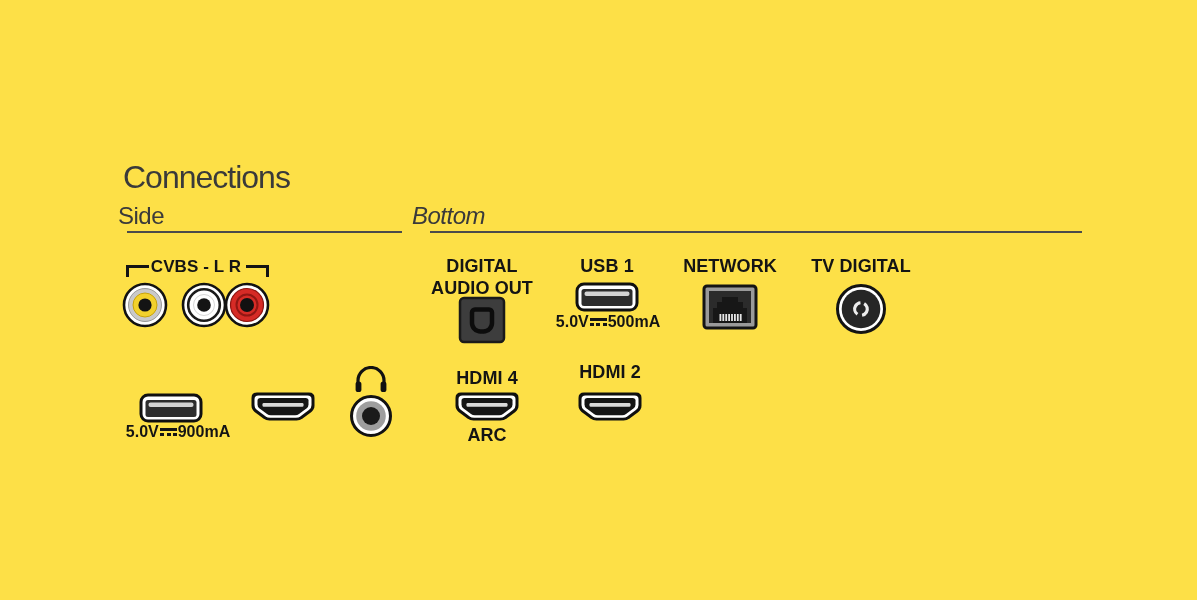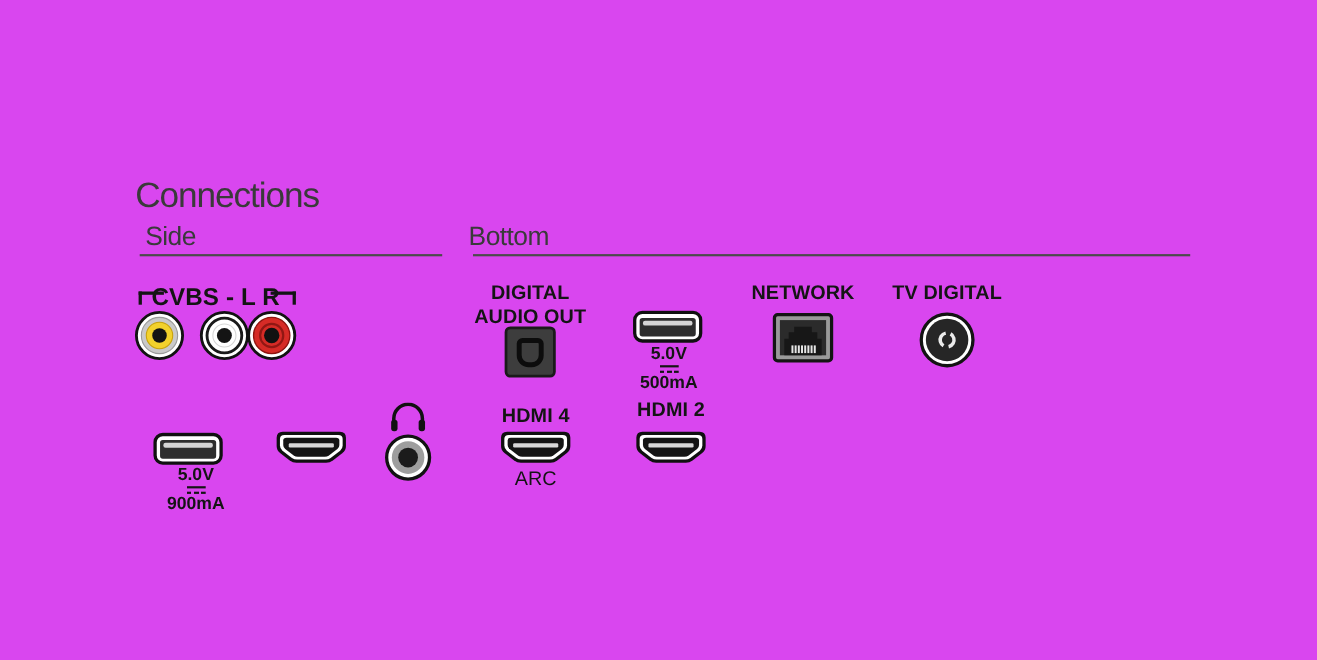--- a/index.html
+++ b/index.html
@@ -1,44 +1,44 @@
 <!DOCTYPE html>
 <html><head>
 <meta charset="utf-8">
 <style>
   html,body{margin:0;padding:0;background:#ffffff;}
   .stage{
     position:relative;
     width:1197px;height:600px;
-    background:#d946ef;
+    background:#fde047;
     font-family:"Liberation Sans","DejaVu Sans",sans-serif;
     overflow:hidden;
   }
   .abs{position:absolute;}
   .page-title{
     font-size:32px;font-weight:400;color:#3a3a3a;
     letter-spacing:-1px;line-height:1;
   }
   .section-heading{
     font-size:24px;font-weight:400;color:#3a3a3a;
     letter-spacing:-0.5px;line-height:1;
   }
   .rule{height:2px;background:#4b4b4b;}
   .port-label{
     font-size:18px;font-weight:700;color:#141414;
     text-align:center;line-height:1.15;letter-spacing:0.1px;
     width:140px;
   }
   .port-sublabel{
-    font-size:18px;font-weight:400;color:#141414;
+    font-size:18px;font-weight:700;color:#141414;
     text-align:center;line-height:1;width:140px;
   }
   .spec{
     width:150px;display:flex;align-items:center;justify-content:center;
-    font-size:16px;font-weight:700;color:#141414;line-height:1;flex-direction:column;
+    font-size:16px;font-weight:700;color:#141414;line-height:1;
   }
   .dc-symbol{position:relative;display:inline-block;width:17px;height:11px;margin:0 1px;}
   .dc-symbol .bar-top{position:absolute;left:0;right:0;top:1.5px;height:2.6px;background:#141414;}
   .dc-symbol .bar-dashed{
     position:absolute;left:0;right:0;top:6.5px;height:2.6px;
     background:linear-gradient(90deg,
       #141414 0 4px, transparent 4px 6.5px,
       #141414 6.5px 10.5px, transparent 10.5px 13px,
       #141414 13px 17px);
   }
@@ -47,28 +47,28 @@
   .bracket-right{border-right:3px solid #141414;}
   svg{display:block;}
 </style>
 </head>
 <body>
 
 <div class="stage">
 
   <div class="abs page-title" style="left:123px;top:161px;">Connections</div>
 
-  <div class="abs section-heading" style="left:132px;top:204px;">Side</div>
+  <div class="abs section-heading" style="left:118px;top:204px;">Side</div>
   <div class="abs rule" style="left:127px;top:231px;width:275px;"></div>
 
-  <div class="abs section-heading" style="left:426px;top:204px;">Bottom</div>
+  <div class="abs section-heading" style="left:412px;top:204px;font-style:italic;">Bottom</div>
   <div class="abs rule" style="left:430px;top:231px;width:652px;"></div>
 
   <div class="abs bracket bracket-left" style="left:126px;top:265px;"></div>
-  <div class="abs port-label" style="left:128px;top:257px;width:136px;font-size:22px;">CVBS - L R</div>
+  <div class="abs port-label" style="left:128px;top:257px;width:136px;font-size:17px;">CVBS - L R</div>
   <div class="abs bracket bracket-right" style="left:246px;top:265px;"></div>
 
   <div class="abs" style="left:122px;top:282px;">
     <svg width="46" height="46" viewBox="0 0 46 46">
       <circle cx="23" cy="23" r="21" fill="#ffffff" stroke="#121212" stroke-width="2.6"></circle>
       <circle cx="23" cy="23" r="16.5" fill="#c9c9c9" stroke="#9a9a9a" stroke-width="1"></circle>
       <circle cx="23" cy="23" r="12" fill="#f2d12c" stroke="#c8a30c" stroke-width="1"></circle>
       <circle cx="23" cy="23" r="6.6" fill="#141414"></circle>
     </svg>
   </div>
@@ -131,20 +131,21 @@
 
   <div class="abs port-label" style="left:412px;top:278px;">AUDIO OUT</div>
   <div class="abs port-label" style="left:412px;top:256px;">DIGITAL</div>
   <div class="abs" style="left:458px;top:296px;">
     <svg width="48" height="48" viewBox="0 0 48 48">
       <rect x="2" y="2" width="44" height="44" rx="4" fill="#3d3d3d" stroke="#1a1a1a" stroke-width="2.5"></rect>
       <path d="M17 13.5 H31 A3 3 0 0 1 34 16.5 V27 A8.5 8.5 0 0 1 25.5 35.5 H22.5 A8.5 8.5 0 0 1 14 27 V16.5 A3 3 0 0 1 17 13.5 Z" fill="none" stroke="#0c0c0c" stroke-width="4.5"></path>
     </svg>
   </div>
 
+  <div class="abs port-label" style="left:537px;top:256px;">USB 1</div>
   <div class="abs" style="left:575px;top:282px;">
     <svg width="64" height="30" viewBox="0 0 64 30">
       <rect x="2" y="2" width="60" height="26" rx="7" fill="#ffffff" stroke="#101010" stroke-width="3"></rect>
       <rect x="6.5" y="7" width="51" height="17" rx="2.5" fill="#2d2d2d"></rect>
       <rect x="9.5" y="9.5" width="45" height="4.5" rx="2" fill="#d4d4d4"></rect>
     </svg>
   </div>
   <div class="abs spec" style="left:533px;top:314px;">
     <span>5.0V</span>
     <span class="dc-symbol">

